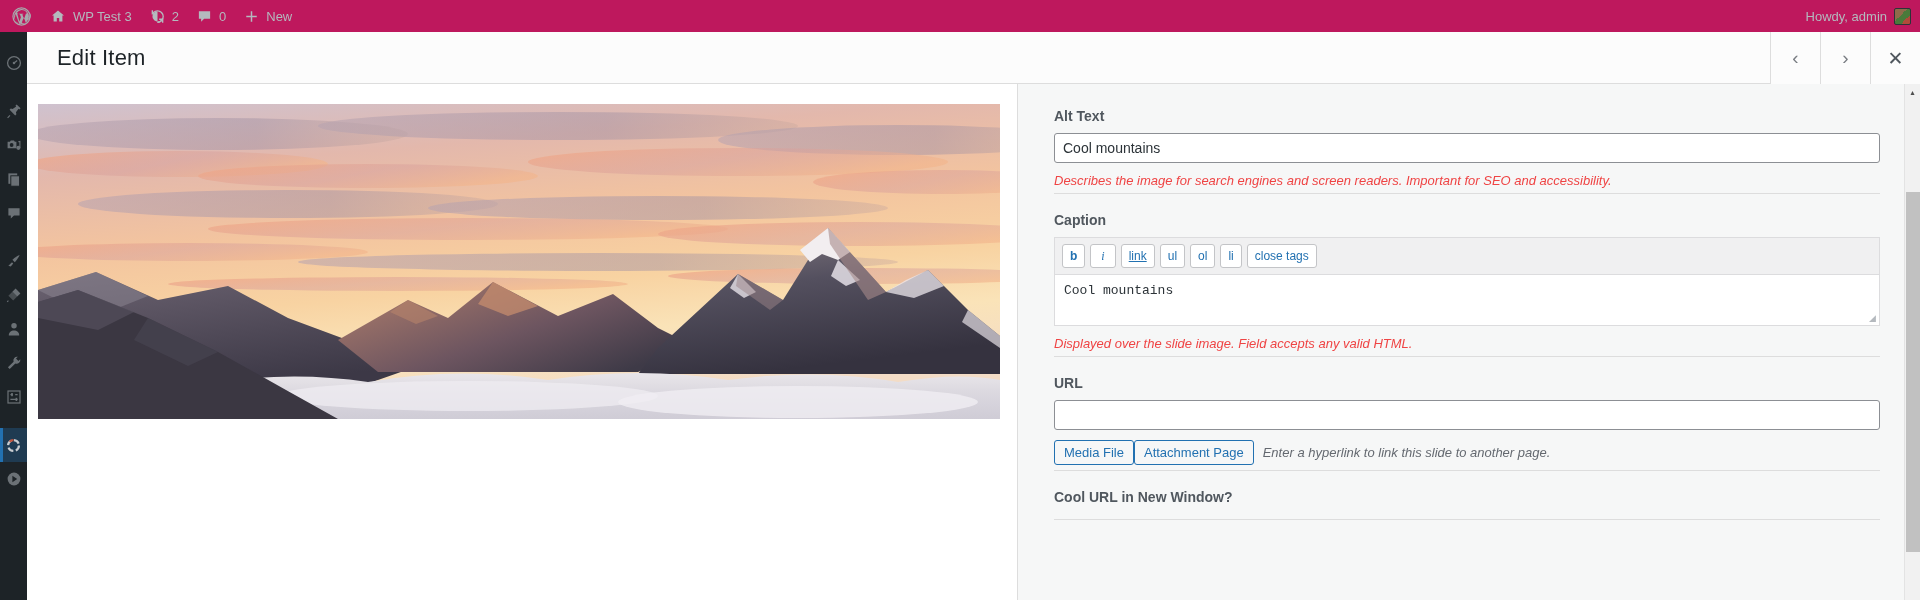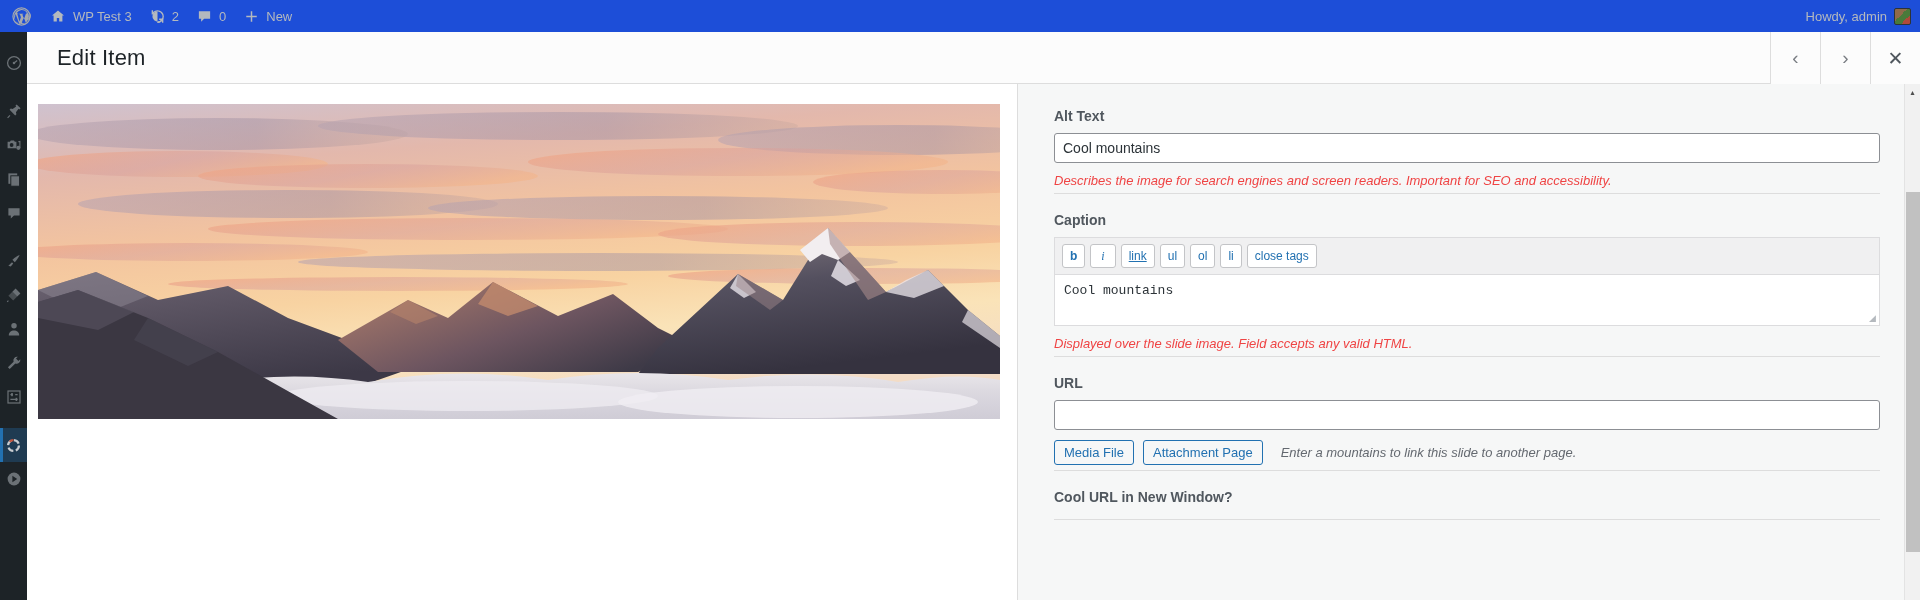--- a/index.html
+++ b/index.html
@@ -6,21 +6,21 @@
   html, body {
     width: 1920px; height: 600px;
     font-family: "Liberation Sans", sans-serif;
     overflow: hidden; background: #f1f1f1;
   }
 
   
   #adminbar {
     position: absolute; top: 0; left: 0;
     width: 1920px; height: 32px;
-    background: #1d4ed8; color: #a7aaad;
+    background: #be185d; color: #a7aaad;
     display: flex; align-items: center;
     font-size: 13px;
   }
   .ab-item {
     display: flex; align-items: center; gap: 7px;
     height: 32px; padding: 0 9px; color: #b4b9be;
     white-space: nowrap;
   }
   .ab-logo { padding: 0 10px 0 12px; }
   .ab-icon { display: inline-block; line-height: 0; }
@@ -143,21 +143,21 @@
     border: 1px solid #dcdcde; background: #fff;
     font-family: "Liberation Mono", monospace; font-size: 13px;
     color: #2c3338; padding: 8px 9px; outline: none; resize: none;
     display: block;
   }
   .ta-wrap { position: relative; }
   .ta-grip {
     position: absolute; right: 2px; bottom: 3px;
     width: 9px; height: 9px; color: #b4b9be; font-size: 9px; line-height: 9px;
   }
-  .btn-row { display: flex; align-items: center; gap: 9px; margin-top: 10px; }
+  .btn-row { display: flex; align-items: center; margin-top: 10px; }
   .sbtn {
     background: #f6f7f7; border: 1px solid #2271b1; border-radius: 3px;
     color: #2271b1; font-size: 13px; padding: 4px 9px; cursor: pointer;
     font-family: "Liberation Sans", sans-serif; white-space: nowrap;
   }
   .inline-help {
     font-size: 13px; font-style: italic; color: #646970; margin-left: 9px;
   }
 
   
@@ -471,21 +471,21 @@
         </div>
         <span class="fhelp">Displayed over the slide image. Field accepts any valid HTML.</span>
       </div>
 
       <div class="field">
         <span class="flabel">URL</span>
         <input class="ftext" type="text" value="" style="">
         <div class="btn-row">
           <button class="sbtn">Media File</button>
           <button class="sbtn">Attachment Page</button>
-          <span class="inline-help">Enter a mountains to link this slide to another page.</span>
+          <span class="inline-help">Enter a hyperlink to link this slide to another page.</span>
         </div>
       </div>
 
       <div class="field">
         <span class="flabel">Cool URL in New Window?</span>
       </div>
 
       <div id="sb-track">
         <div id="sb-up">▴</div>
         <div id="sb-thumb"></div>

